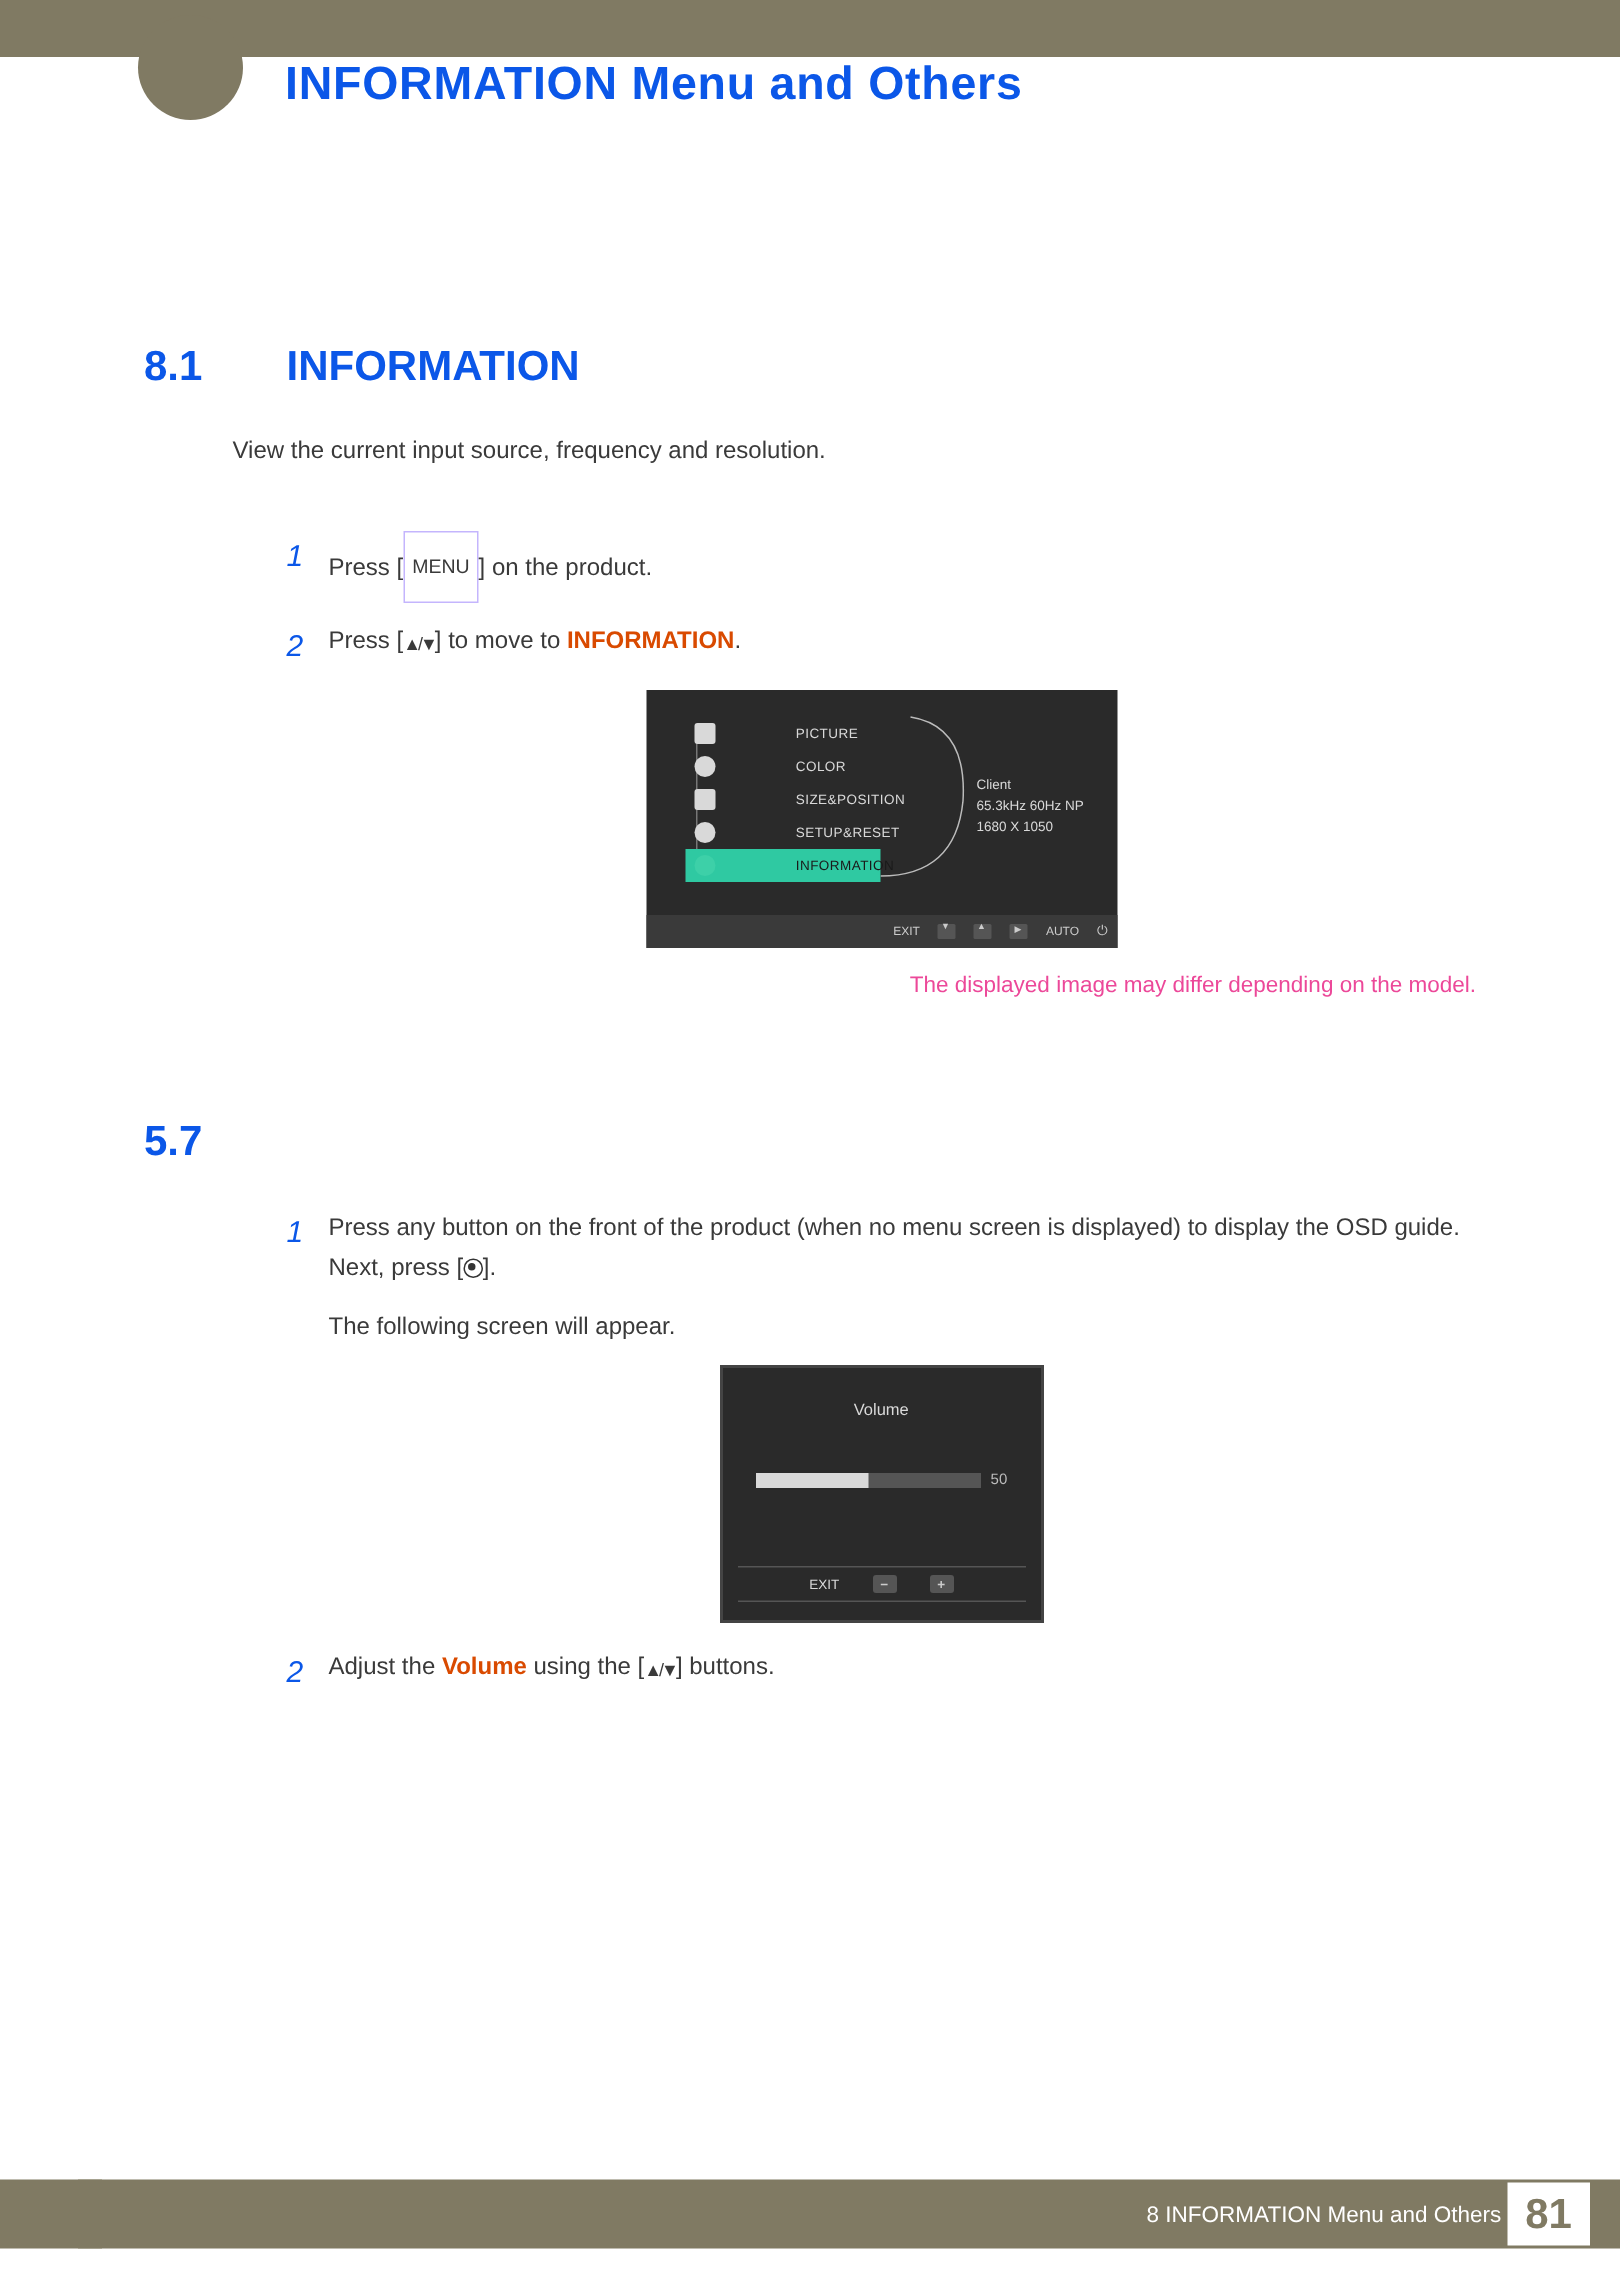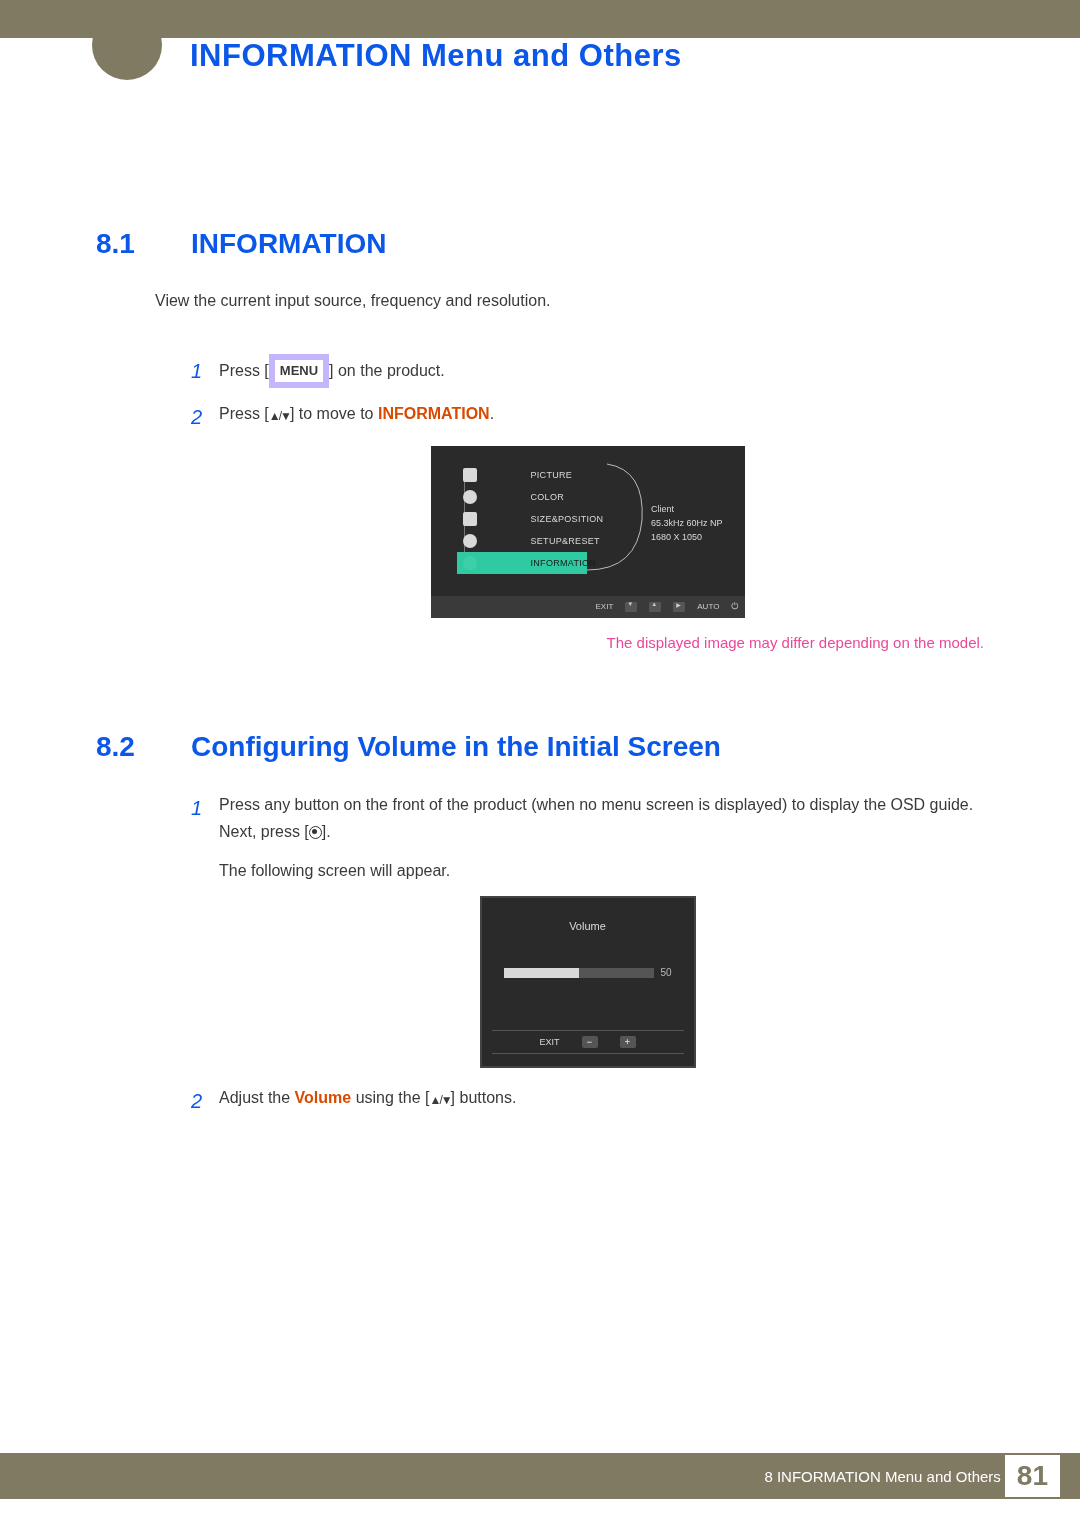--- a/index.html
+++ b/index.html
@@ -41,21 +41,21 @@
   .sec-num { color: #0b57e8; font-size: 28px; font-weight: bold; width: 95px; flex-shrink: 0; }
   .sec-title { color: #0b57e8; font-size: 28px; font-weight: bold; }
   .para { font-size: 16px; line-height: 1.6; color: #3a3a3a; margin-left: 59px; margin-bottom: 40px; }
   .subsec { margin-left: 95px; margin-bottom: 18px; }
   .subsec-num { color: #0b57e8; font-size: 18px; font-weight: bold; margin-right: 10px; }
   .subsec-title { color: #0b57e8; font-size: 18px; font-weight: bold; }
   .steps { margin-left: 95px; }
   .step { display: flex; margin-bottom: 12px; line-height: 1.7; }
   .step-num { font-style: italic; color: #0b57e8; font-size: 20px; font-weight: 500; width: 28px; flex-shrink: 0; }
   .step-body { font-size: 16px; color: #3a3a3a; flex: 1; }
-  .menu-box { display: inline-block; border: 6px solid #c4b5fd; padding: 0 5px; font-size: 13px; font-weight: bold; vertical-align: 1px; }
+  .menu-box { display: inline-block; border: 1px solid #c4b5fd; padding: 12px 5px; font-size: 13px; font-weight: normal; vertical-align: 1px; }
   .kw { color: #d94a00; font-weight: bold; }
   .ud-icon { display: inline-block; vertical-align: -1px; font-size: 12px; letter-spacing: -2px; }
   .bullet-icon { display: inline-block; width: 13px; height: 13px; border: 1.5px solid #333; border-radius: 50%; position: relative; vertical-align: -2px; }
   .bullet-icon::after { content: ''; position: absolute; width: 5px; height: 5px; background: #333; border-radius: 50%; top: 2.5px; left: 2.5px; }
   .step-cont { margin-left: 28px; font-size: 16px; color: #3a3a3a; margin-bottom: 12px; line-height: 1.7; }
 
   
   .osd1 {
     width: 314px; height: 172px; background: #2a2a2a; margin: 12px auto 16px auto; position: relative;
   }
@@ -169,22 +169,21 @@
         <span class="obox tri-r"></span>
         <span>AUTO</span>
         <span style="color:#ccc;font-size:9px;">⏻</span>
       </div>
     </div>
 
     <div class="caption">The displayed image may differ depending on the model.</div>
   </div>
 
   <div class="section-row">
-    <div class="sec-num">8.2</div>
-    <div class="sec-title">Configuring Volume in the Initial Screen</div>
+    <div class="sec-num">5.7</div>
   </div>
 
 
   <div class="steps">
     <div class="step">
       <div class="step-num">1</div>
       <div class="step-body">
         <span>Press any button on the front of the product (when no menu screen is displayed) to display the OSD guide. Next, press [</span><span class="bullet-icon"></span><span>].</span>
       </div>
     </div>

